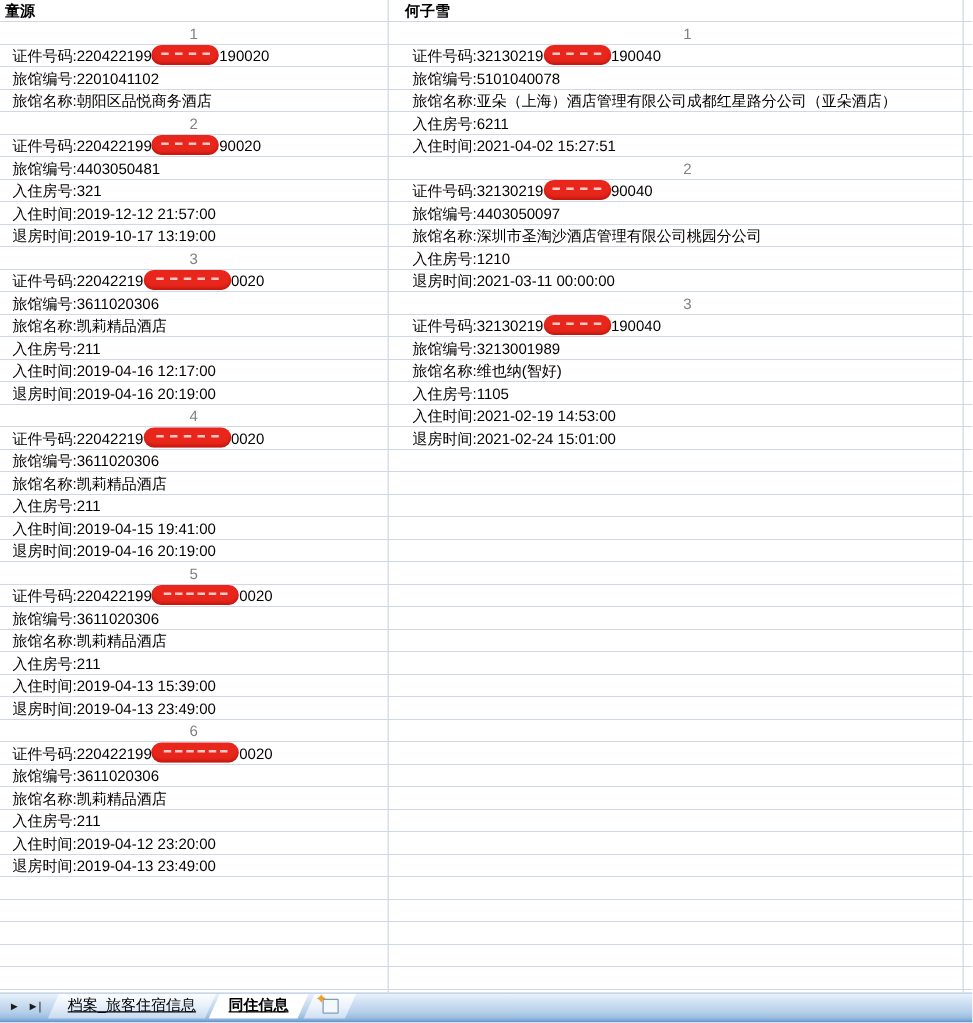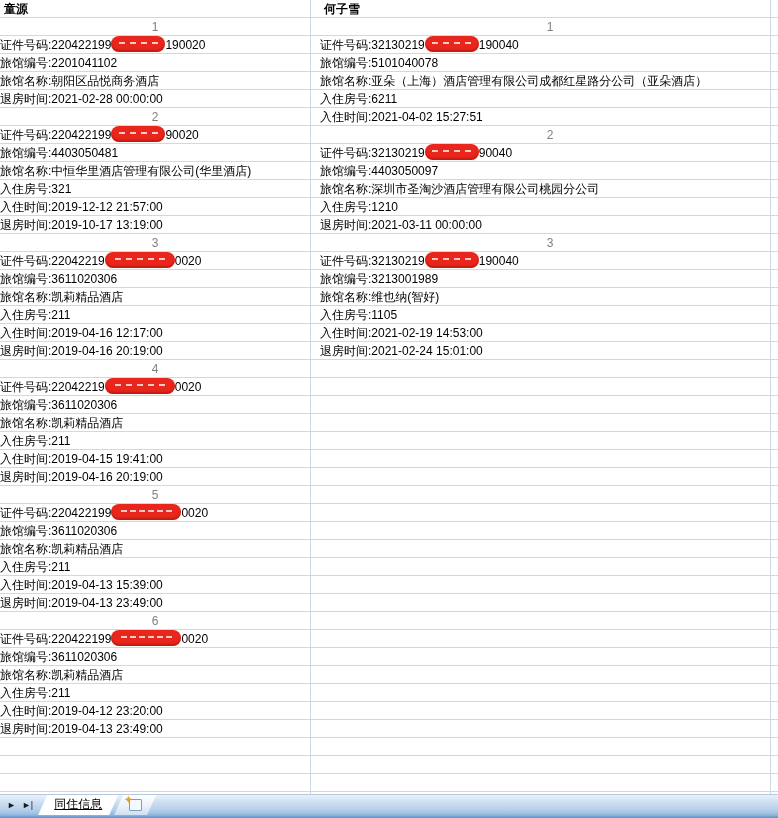--- a/index.html
+++ b/index.html
@@ -13,21 +13,21 @@
     position:absolute; left:0; top:0; width:778px; height:794px;
     background:repeating-linear-gradient(to bottom,#ffffff 0px,#ffffff 17px,#d0d7e5 17px,#d0d7e5 18px);
     overflow:hidden;
   }
   .vline { position:absolute; top:0; width:1px; height:794px; background:#d0d7e5; z-index:0; }
 
   .col { position:absolute; top:0; z-index:1; }
   .row { height:18px; line-height:18px; font-size:12px; white-space:nowrap; color:#000; }
   .row.header { font-weight:bold; padding-left:4px; }
   .row.seq { text-align:center; color:#808080; font-size:12px; }
-  .row.field { }
+  .row.field { padding-left:10px; }
 
   .redact {
     display:inline-block; position:relative; z-index:5;
     height:16px; vertical-align:middle; margin-top:-3px;
     background:#e8261b; border-radius:9px;
     box-shadow:inset 0 -2px 2px rgba(150,10,5,.45);
   }
   .redact::after {
     content:""; position:absolute; left:14%; right:14%; top:6px;
     border-top:2px dashed rgba(255,255,255,.75);
@@ -43,21 +43,21 @@
   .navbtns { display:flex; align-items:center; height:20px; padding:0 5px 0 7px; gap:6px; }
   .navbtn { font-size:9px; color:#1a1a1a; line-height:20px; cursor:default; }
   .sheettab {
     position:relative; height:20px; line-height:19px; padding:0 16px;
     font-size:12px; color:#000; text-decoration:underline;
     background:linear-gradient(to bottom,#ffffff 0%,#f2f7fd 55%,#d9e6f5 100%);
     clip-path:polygon(9px 0, 100% 0, calc(100% - 9px) 100%, 0 100%);
     margin-right:-6px;
   }
   .sheettab.inactive { background:linear-gradient(to bottom,#fdfeff 0%,#e4eefa 55%,#c6d9ee 100%); }
-  .sheettab.active { font-weight:normal; background:#ffffff; }
+  .sheettab.active { font-weight:bold; background:#ffffff; }
   .inserttab {
     position:relative; height:20px; width:42px; margin-left:2px;
     background:linear-gradient(to bottom,#ffffff 0%,#eaf2fb 55%,#cfdff1 100%);
     clip-path:polygon(9px 0, 100% 0, calc(100% - 9px) 100%, 0 100%);
   }
   .sheeticon { position:absolute; left:15px; top:4px; width:13px; height:12px;
     background:#f4f9ff; border:1px solid #7f9db9; border-radius:1px; }
   .sheeticon .star { position:absolute; left:-6px; top:-5px; font-size:10px; color:#f0a01e;
     text-shadow:0 0 1px #c87b00; line-height:10px; }
 </style>
@@ -68,25 +68,23 @@
 
   <div class="sheet">
     <div class="vline" style="left:310px"></div>
     <div class="vline" style="left:770px"></div>
     <div id="colA" class="col" style="left:0; width:310px">
         <div class="row header"><b>童源</b></div>
         <div class="row seq">1</div>
         <div class="row field">证件号码:220422199<span class="redact" style="width:54px"></span>190020</div>
         <div class="row field">旅馆编号:2201041102</div>
         <div class="row field">旅馆名称:朝阳区品悦商务酒店</div>
-        <div class="row field">退房时间:2021-02-28 00:00:00</div>
         <div class="row seq">2</div>
         <div class="row field">证件号码:220422199<span class="redact" style="width:54px"></span>90020</div>
         <div class="row field">旅馆编号:4403050481</div>
-        <div class="row field">旅馆名称:中恒华里酒店管理有限公司(华里酒店)</div>
         <div class="row field">入住房号:321</div>
         <div class="row field">入住时间:2019-12-12 21:57:00</div>
         <div class="row field">退房时间:2019-10-17 13:19:00</div>
         <div class="row seq">3</div>
         <div class="row field">证件号码:22042219<span class="redact" style="width:70px"></span>0020</div>
         <div class="row field">旅馆编号:3611020306</div>
         <div class="row field">旅馆名称:凯莉精品酒店</div>
         <div class="row field">入住房号:211</div>
         <div class="row field">入住时间:2019-04-16 12:17:00</div>
         <div class="row field">退房时间:2019-04-16 20:19:00</div>
@@ -134,20 +132,21 @@
         <div class="row field">入住时间:2021-02-19 14:53:00</div>
         <div class="row field">退房时间:2021-02-24 15:01:00</div>
       </div>
   </div>
 
   <div class="tabbar">
     <div class="navbtns">
       <span class="navbtn">►</span>
       <span class="navbtn">►|</span>
     </div>
+    <div class="sheettab inactive">档案_旅客住宿信息</div>
     <div class="sheettab active">同住信息</div>
     <div class="inserttab">
       <div class="sheeticon">
           <span class="star">✦</span>
         </div>
     </div>
   </div>
 
 </div>
 

